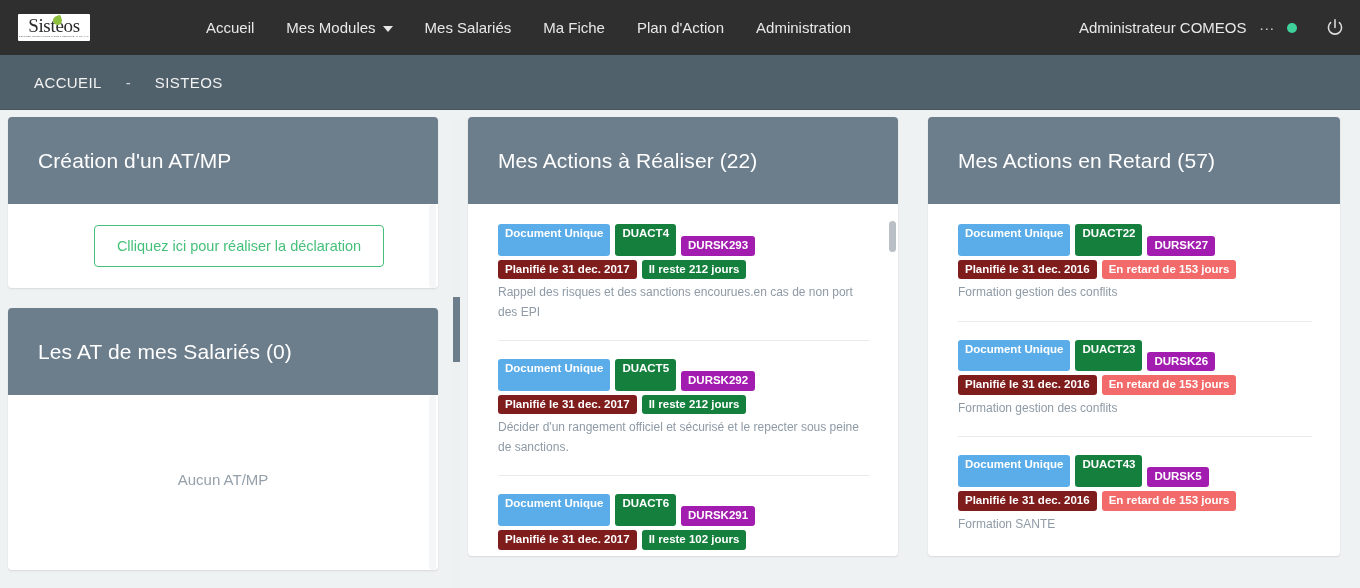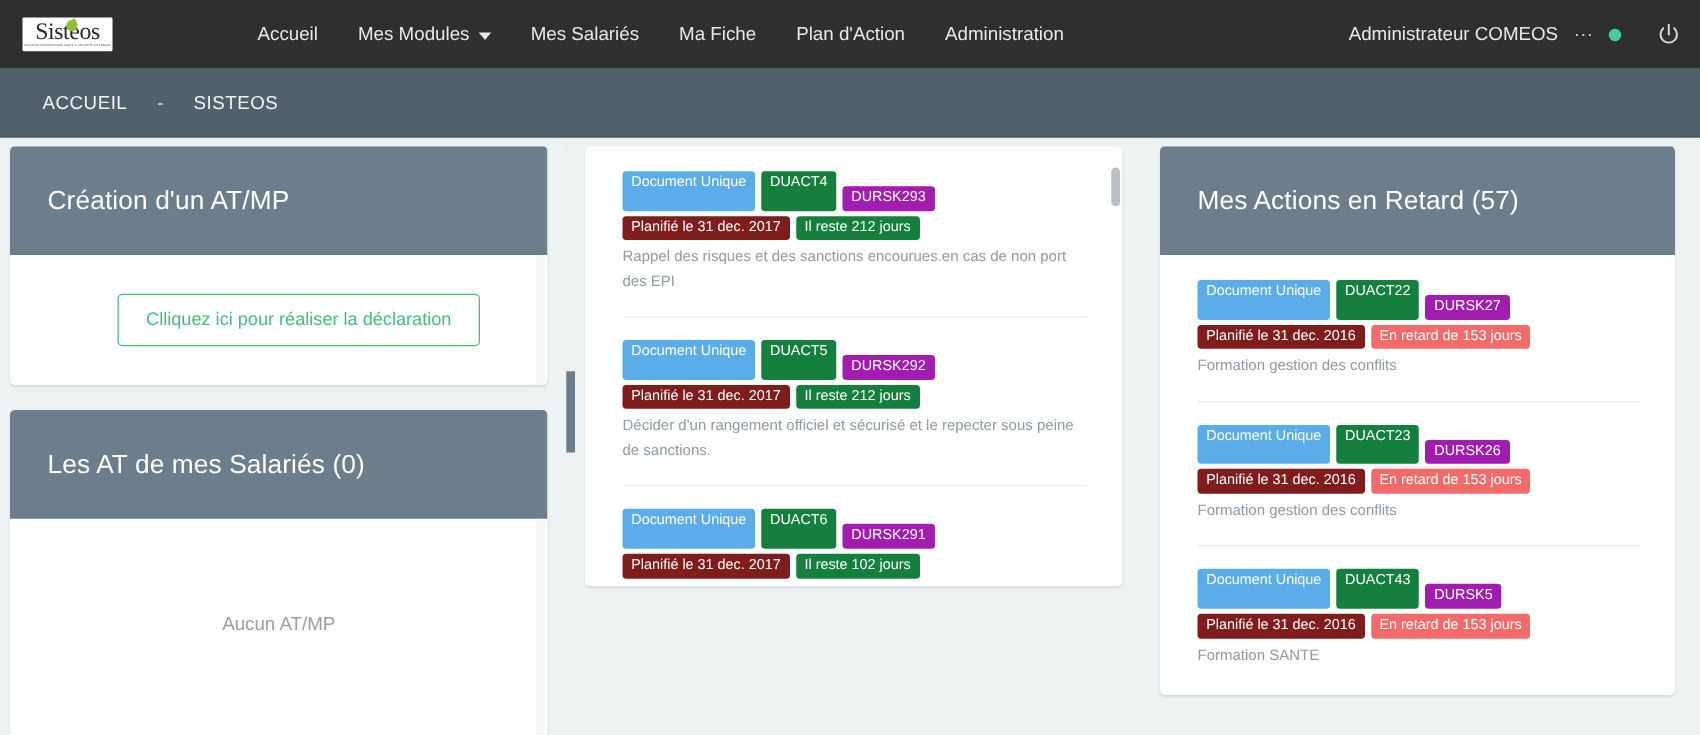--- a/index.html
+++ b/index.html
@@ -183,21 +183,21 @@
     font-size: 21px;
     font-weight: normal;
     letter-spacing: 0.1px;
   }
   .card-body {
     position: relative;
   }
 
   
   .body-decl {
-    height: 104px;
+    height: 84px;
     display: flex;
     align-items: center;
     justify-content: center;
     padding-left: 32px;
   }
   .decl-btn {
     border: 1px solid #45c07a;
     color: #45c07a;
     background: #fff;
     border-radius: 4px;
@@ -237,21 +237,21 @@
   .badge-row {
     display: flex;
     flex-wrap: wrap;
     gap: 5px;
     margin-bottom: 4px;
   }
   .badge {
     display: inline-block;
     color: #fff;
     font-size: 11.5px;
-    font-weight: normal;
+    font-weight: bold;
     padding: 3px 7px 4px 7px;
     border-radius: 3px;
     line-height: 1.1;
     white-space: nowrap;
   }
   .b-blue   { background: #5badea; }
   .b-green  { background: #15803d; }
   .b-dark   { background: #a21caf; margin-top: 12px; }
   .b-red    { background: #7f1d1d; }
   .b-lightred { background: #f36a6a; }
@@ -370,20 +370,23 @@
       </div>
     </div>
 
     <div class="outer-scroll-track">
       <div class="outer-scroll-thumb" style="top:180px;height:65px;"></div>
     </div>
   </div>
 
   <div class="col col-2">
     <div class="card">
+      <div class="card-head">
+        <span class="card-title">Mes Actions à Réaliser (22)</span>
+      </div>
       <div class="card-body list-body">
 
         <div class="action-item">
           <div class="badge-row">
             <span class="badge b-blue">Document Unique</span>
             <span class="badge b-green">DUACT4</span>
             <span class="badge b-dark">DURSK293</span>
           </div>
           <div class="badge-row">
             <span class="badge b-red">Planifié le 31 dec. 2017</span>

